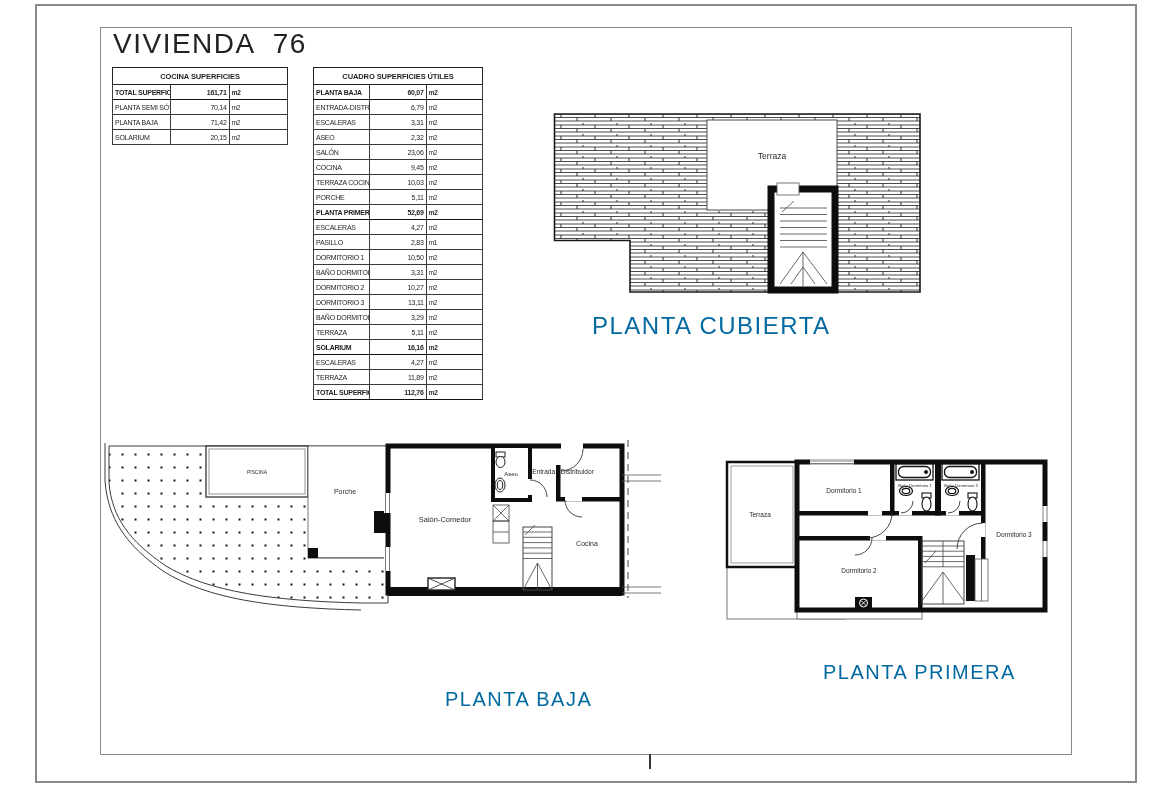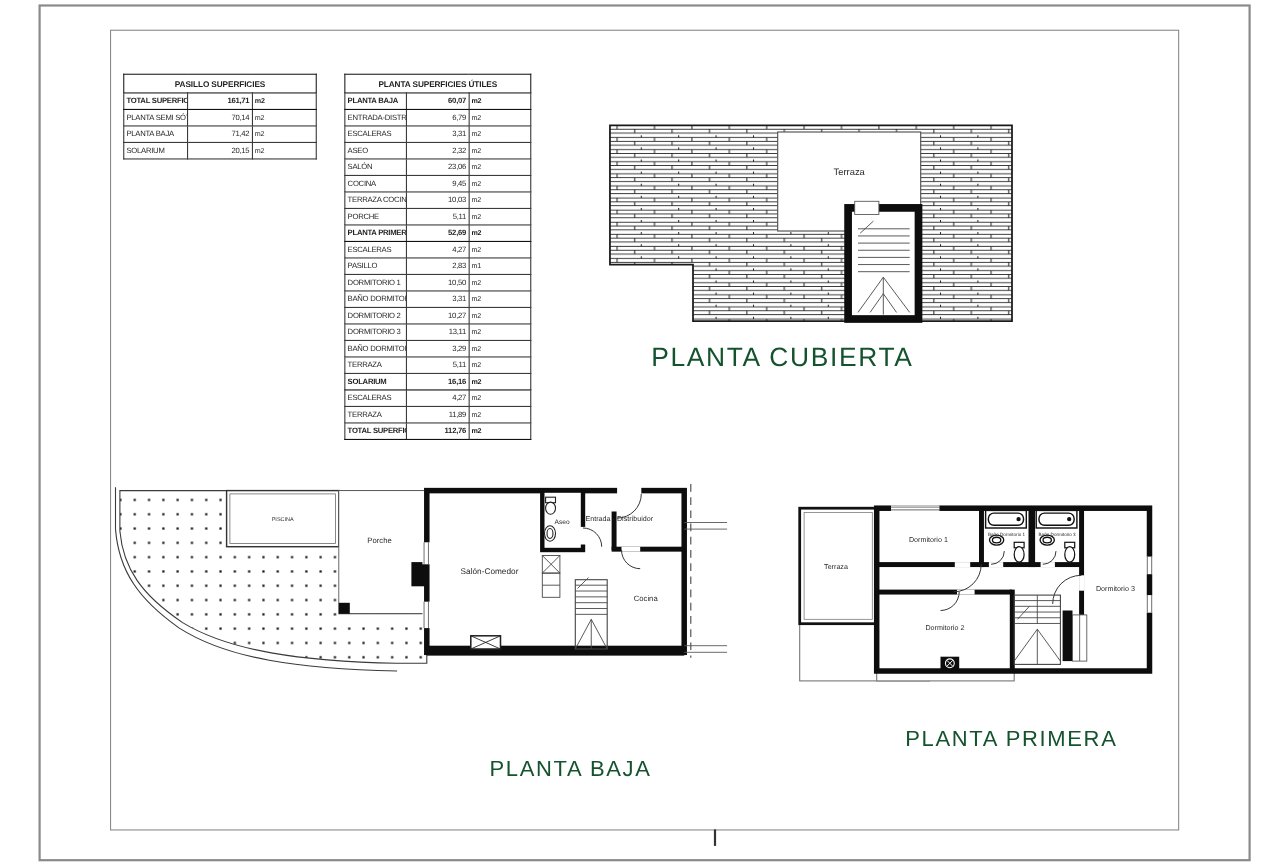--- a/index.html
+++ b/index.html
@@ -16,41 +16,42 @@
   #table-utiles{left:313px;top:67px;width:170px;}
   table.surf th{border:1px solid #222;font-size:7.5px;height:16px;letter-spacing:-0.1px;
                 font-weight:bold;text-align:center;padding:0 2px;}
   table.surf td{border:1px solid #3a3a3a;font-size:7px;height:14px;letter-spacing:-0.25px;
                 padding:0 2px;white-space:nowrap;overflow:hidden;}
   table.surf td.c-label{text-align:left;}
   table.surf td.c-value{text-align:right;}
   table.surf td.c-unit{font-size:6.5px;text-align:left;}
   table.surf tr.bold td{font-weight:bold;border-top:1.5px solid #111;border-bottom:1.5px solid #111;}
   .plan{position:absolute;}
-  .plan-title{position:absolute;font-size:23px;letter-spacing:1.5px;color:#14532d;white-space:nowrap;}
+  .plan-title{position:absolute;font-size:23px;letter-spacing:1.5px;color:#0369a1;white-space:nowrap;}
   #title-cubierta{left:592px;top:312px;font-size:24px;}
   #title-baja{left:445px;top:688px;font-size:20px;}
   #title-primera{left:823px;top:661px;font-size:20px;}
   #bottom-tick{position:absolute;left:649px;top:754px;width:2px;height:15px;background:#333;}
   svg text{font-family:"Liberation Sans", sans-serif;fill:#2a2a2a;}
 </style>
 </head>
 <body>
 
 <div id="sheet">
 
   <div id="outer-frame" class="frame"></div>
   <div id="inner-frame" class="frame"></div>
   <div id="bottom-tick"></div>
 
+  <div id="title">VIVIENDA  76</div>
 
   <table id="table-superficies" class="surf">
     <thead>
         <tr>
-          <th colspan="3">PASILLO SUPERFICIES</th>
+          <th colspan="3">COCINA SUPERFICIES</th>
         </tr>
       </thead>
     <tbody>
         <tr class="bold">
           <td class="c-label" style="width: 133px;">TOTAL SUPERFICIE CONSTRUIDA</td>
           <td class="c-value" style="width: 30px;">161,71</td>
           <td class="c-unit" style="width: 13px;">m2</td>
         </tr>
         <tr>
           <td class="c-label" style="width: 133px;">PLANTA SEMI SÓTANO</td>
@@ -66,21 +67,21 @@
           <td class="c-label" style="width: 133px;">SOLARIUM</td>
           <td class="c-value" style="width: 30px;">20,15</td>
           <td class="c-unit" style="width: 13px;">m2</td>
         </tr>
       </tbody>
   </table>
 
   <table id="table-utiles" class="surf">
     <thead>
         <tr>
-          <th colspan="3">PLANTA SUPERFICIES ÚTILES</th>
+          <th colspan="3">CUADRO SUPERFICIES ÚTILES</th>
         </tr>
       </thead>
     <tbody>
         <tr class="bold">
           <td class="c-label" style="width: 127px;">PLANTA BAJA</td>
           <td class="c-value" style="width: 30px;">60,07</td>
           <td class="c-unit" style="width: 13px;">m2</td>
         </tr>
         <tr>
           <td class="c-label" style="width: 127px;">ENTRADA-DISTRIBUIDOR</td>

